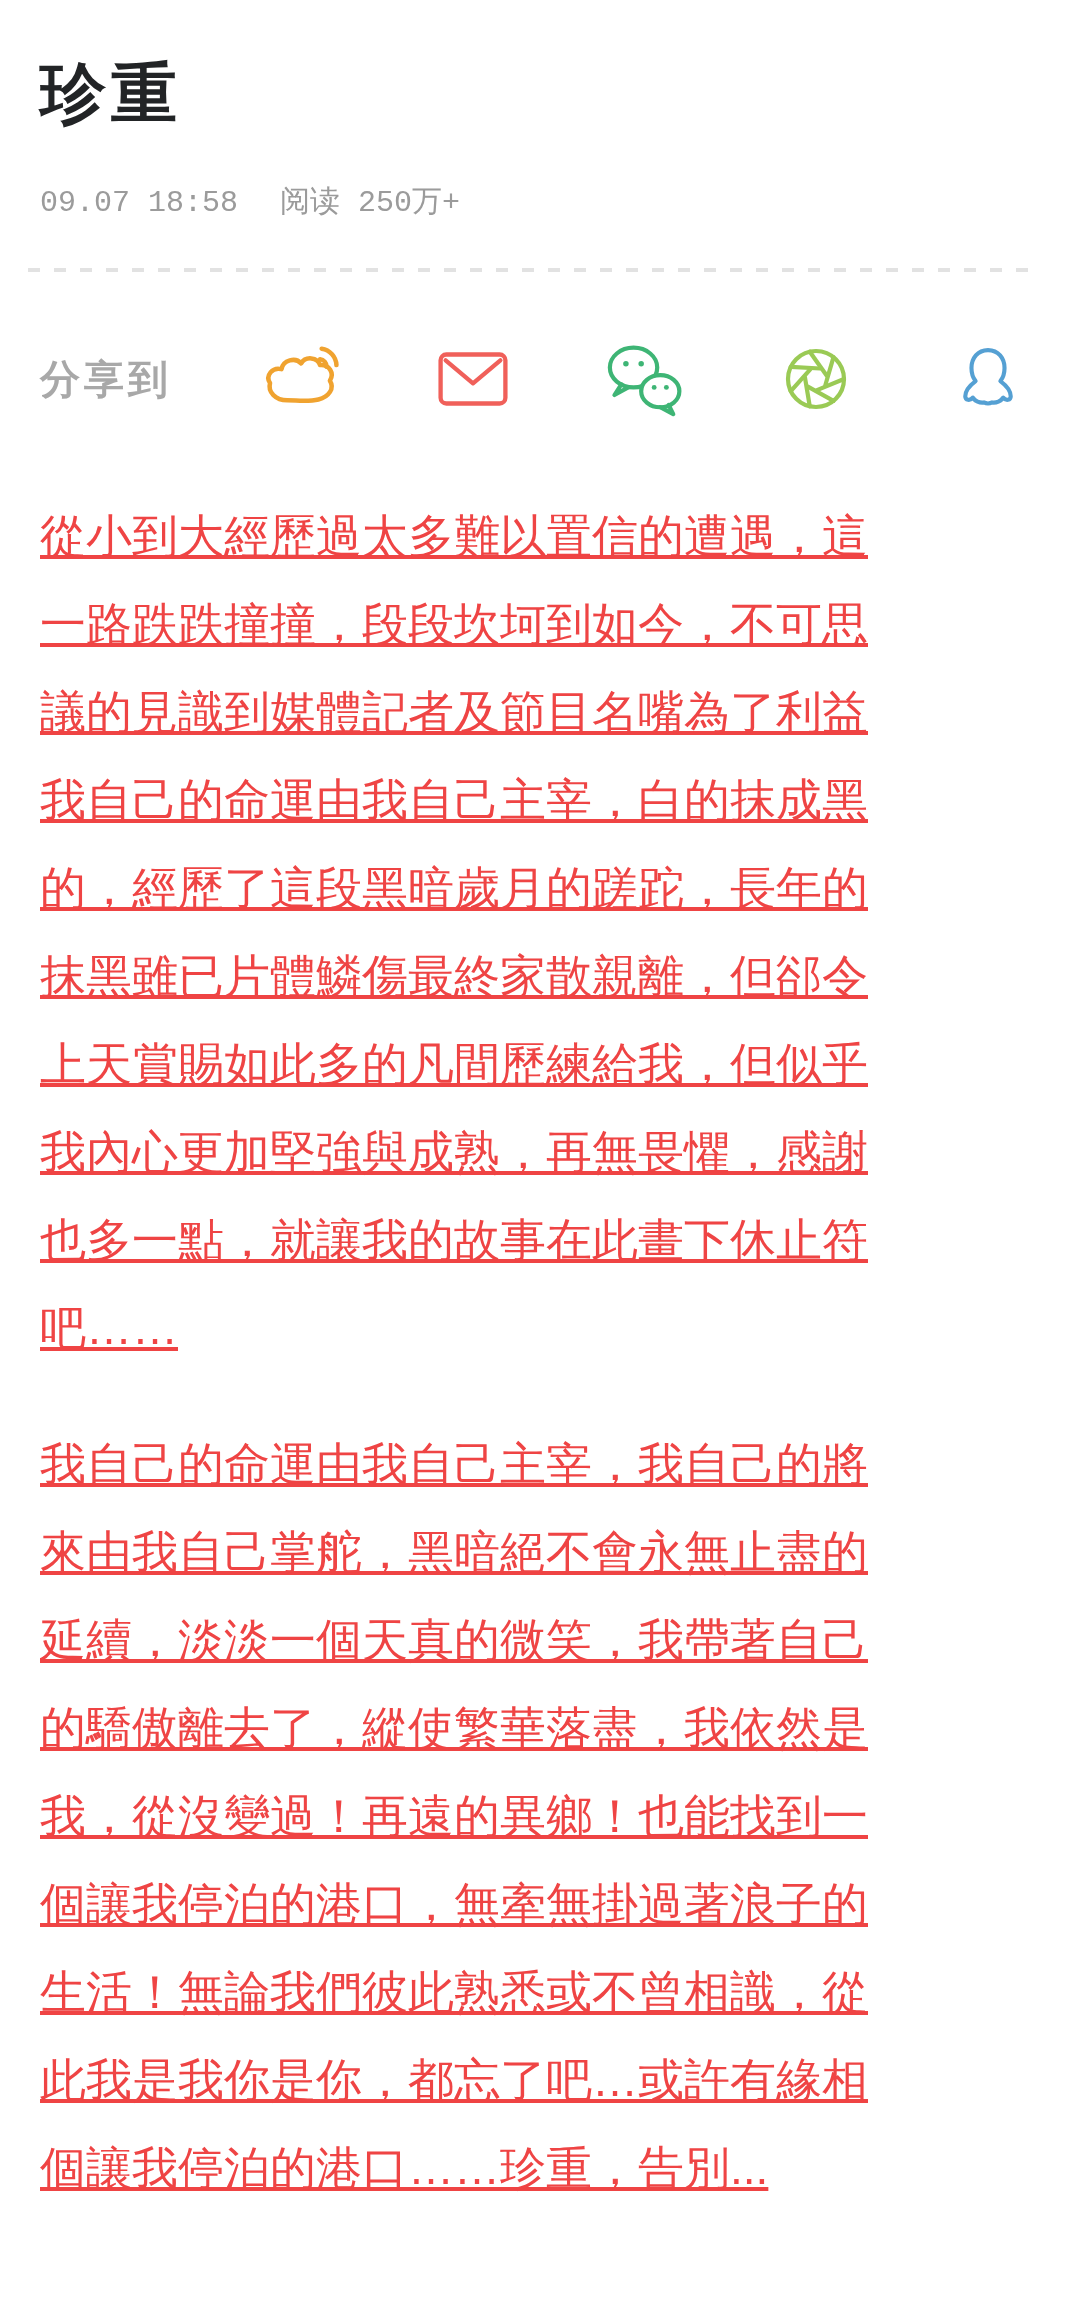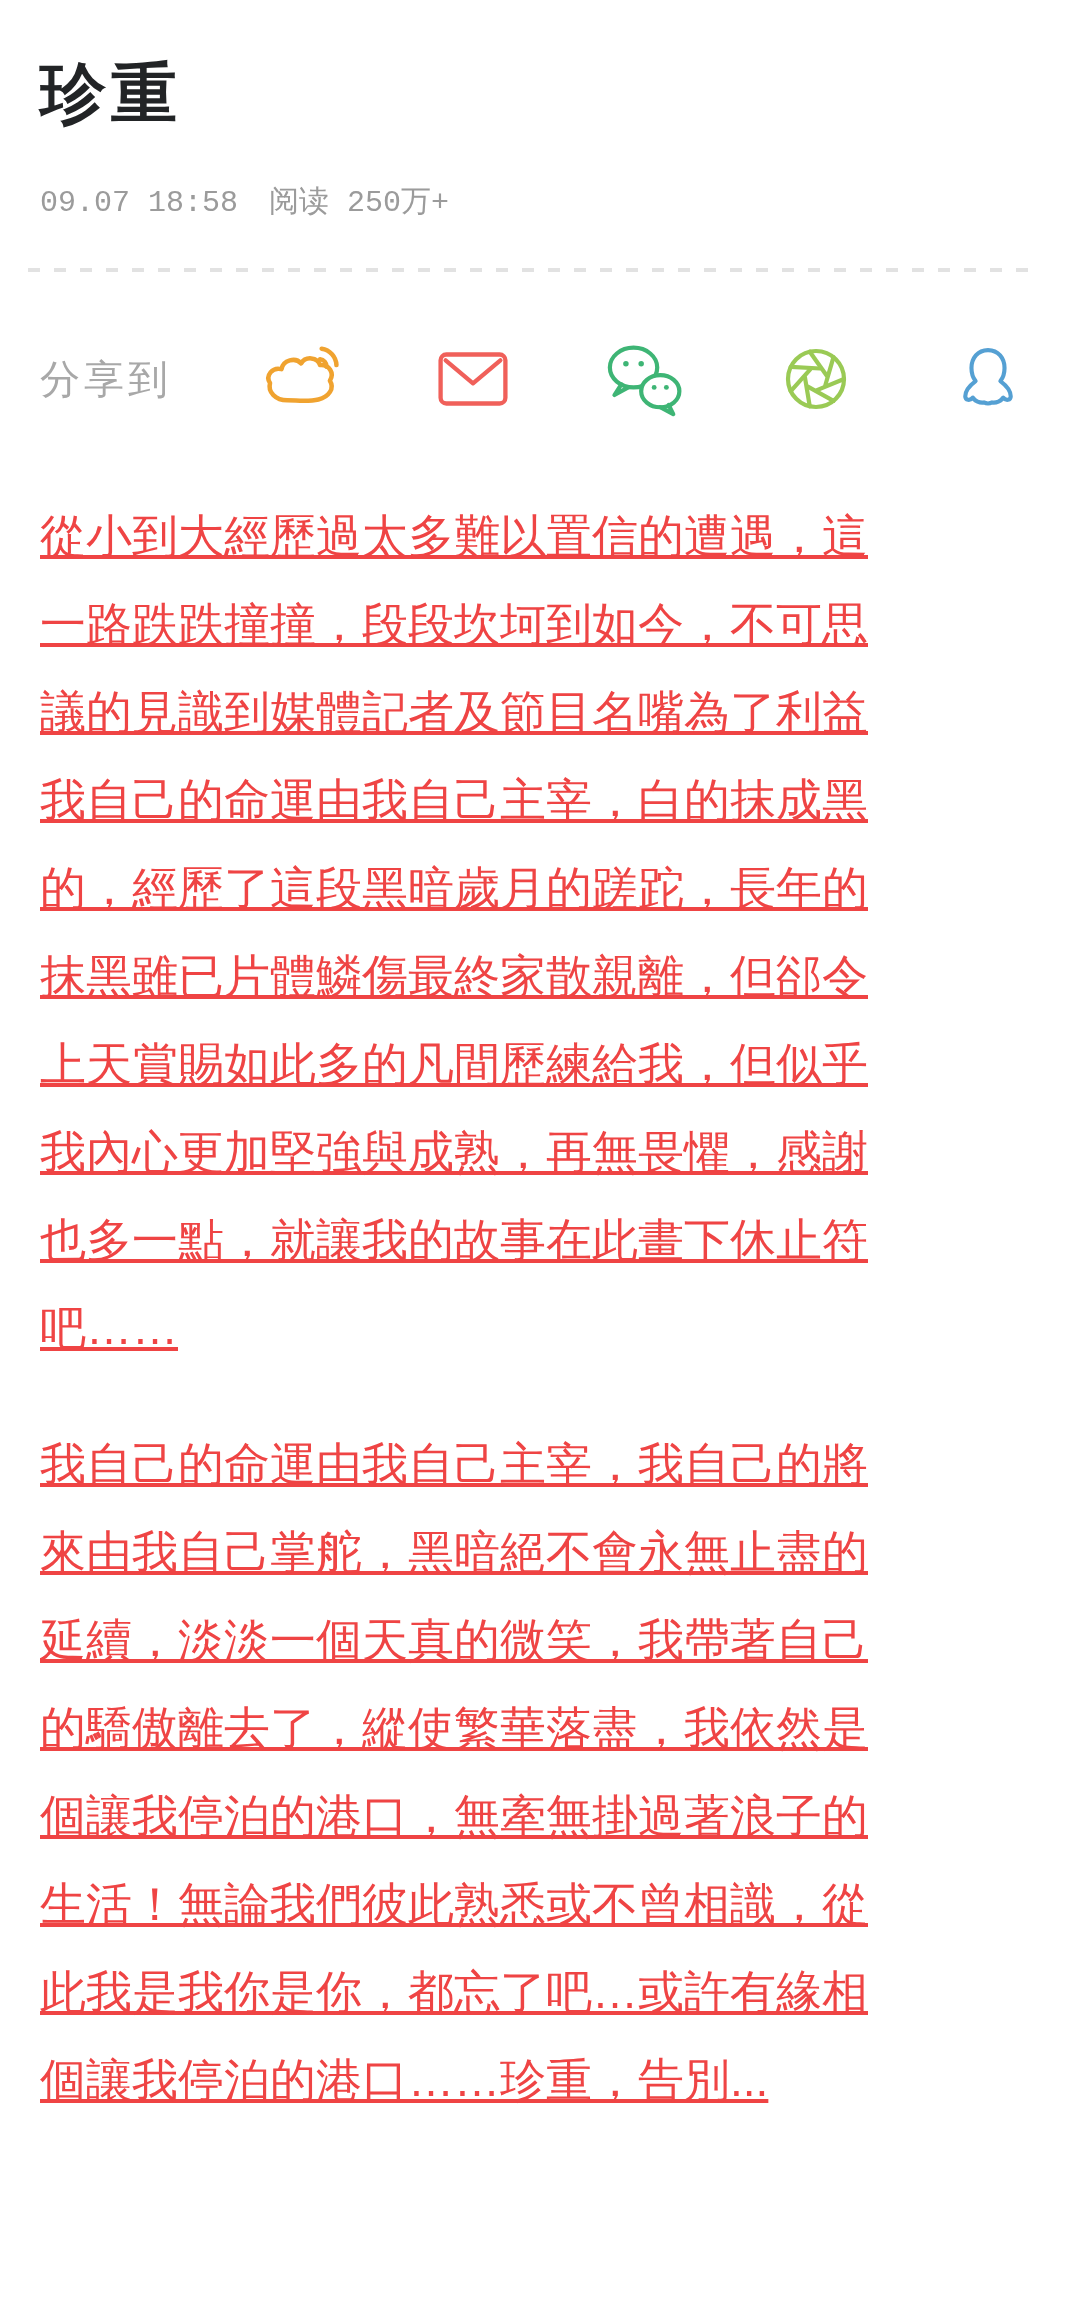--- a/index.html
+++ b/index.html
@@ -13,32 +13,32 @@
     margin:52px 0 0 0;
     font-size:66px;line-height:82px;
     font-weight:600;color:#222426;letter-spacing:5px;
   }
 
   .meta-row{
     margin-top:48px;
     font-size:30px;line-height:42px;color:#9b9b9b;
     display:flex;align-items:center;font-family:Liberation Mono, monospace;
   }
-  .meta-row .read-count{margin-left:31px;}
+  .meta-row .read-count{margin-left:42px;}
 
   .dashed-divider{
     margin:44px -12px 0 -12px;height:4px;
     background:repeating-linear-gradient(to right,#e2e2e2 0 12px,transparent 12px 26px);
   }
 
   .share-row{
     margin-top:66px;height:82px;
     display:flex;align-items:center;justify-content:space-between;
   }
-  .share-label{font-size:40px;color:#a8a8a8;letter-spacing:4px;}
+  .share-label{font-size:40px;color:#a8a8a8;letter-spacing:4px;font-weight:bold;}
   .share-btn{
     background:none;border:0;padding:0;margin:0;cursor:pointer;
     width:84px;height:82px;display:flex;align-items:center;justify-content:center;
   }
   .share-btn svg{display:block;}
 
   .icon-weibo   {stroke:#f0a330;}
   .icon-mail    {stroke:#f0605a;}
   .icon-wechat  {stroke:#3eb575;}
   .icon-moments {stroke:#9aca55;}
@@ -132,20 +132,21 @@
       <div class="t-line">上天賞賜如此多的凡間歷練給我，但似乎</div>
       <div class="t-line">我內心更加堅強與成熟，再無畏懼，感謝</div>
       <div class="t-line">也多一點，就讓我的故事在此畫下休止符</div>
       <div class="t-line">吧……</div>
     </div>
     <div class="para para-2">
       <div class="t-line">我自己的命運由我自己主宰，我自己的將</div>
       <div class="t-line">來由我自己掌舵，黑暗絕不會永無止盡的</div>
       <div class="t-line">延續，淡淡一個天真的微笑，我帶著自己</div>
       <div class="t-line">的驕傲離去了，縱使繁華落盡，我依然是</div>
+      <div class="t-line">我，從沒變過！再遠的異鄉！也能找到一</div>
       <div class="t-line">個讓我停泊的港口，無牽無掛過著浪子的</div>
       <div class="t-line">生活！無論我們彼此熟悉或不曾相識，從</div>
       <div class="t-line">此我是我你是你，都忘了吧…或許有緣相</div>
       <div class="t-line">個讓我停泊的港口……珍重，告別...</div>
     </div>
   </div>
 
 </div>
 
 </body></html>

